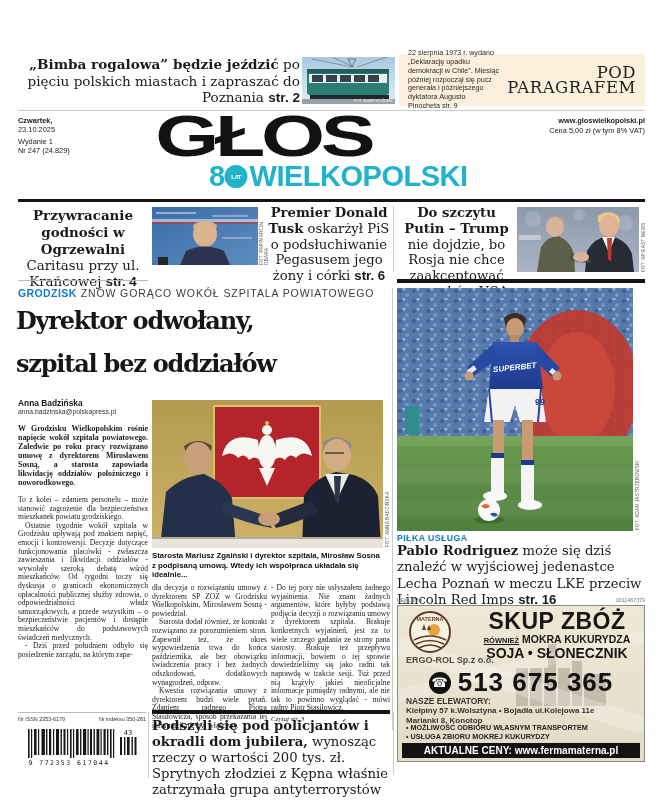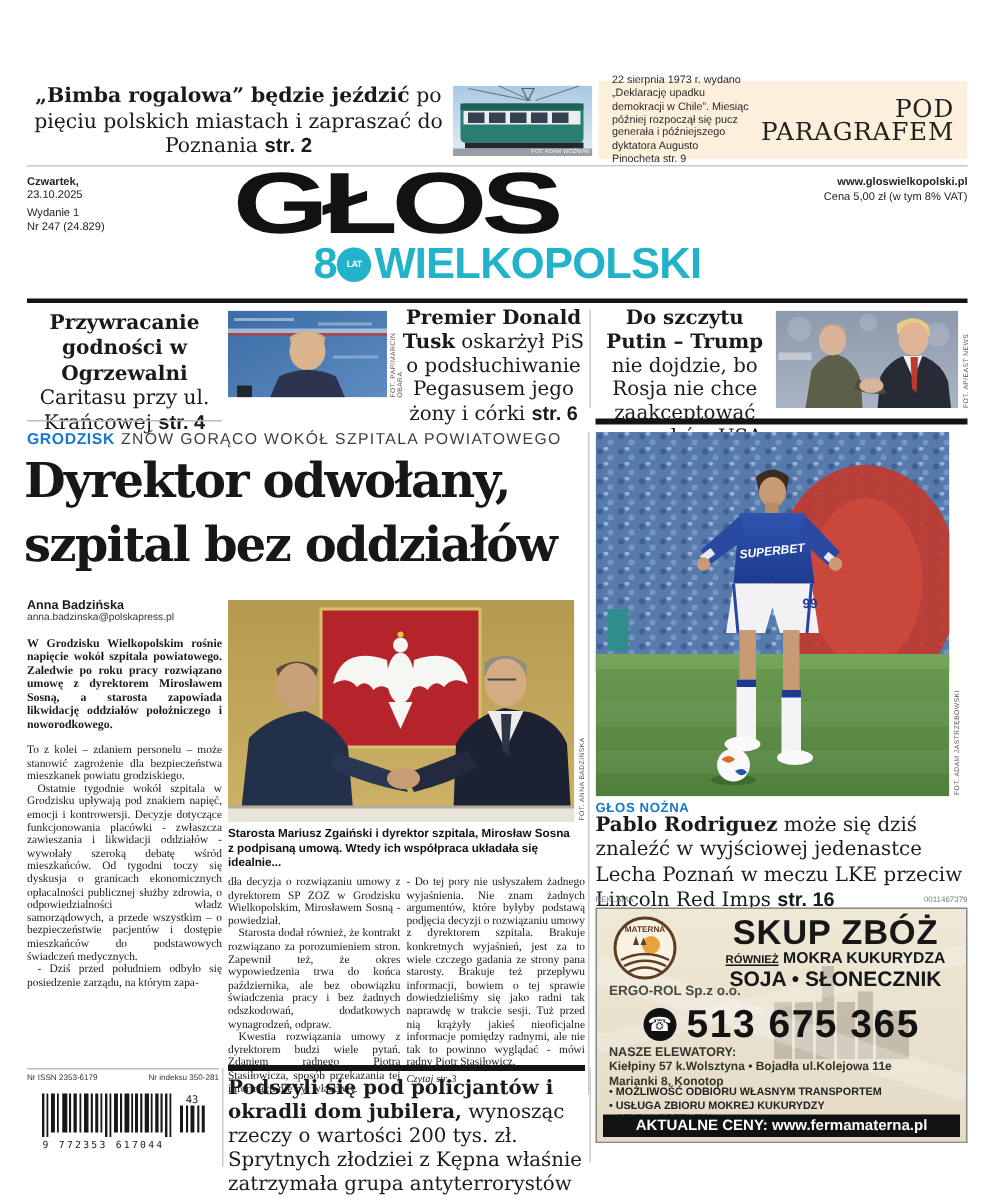--- a/index.html
+++ b/index.html
@@ -4,21 +4,21 @@
 <style>
   html,body{margin:0;padding:0;background:#ffffff;}
   .page{position:relative;width:661px;height:800px;background:#fff;overflow:hidden;
         font-family:"Liberation Serif",serif;color:#1a1a1a;}
   .abs{position:absolute;}
   .b{font-weight:bold;}
   .pg{font-family:"Liberation Sans",sans-serif;font-weight:bold;}
   .vcredit{writing-mode:vertical-rl;transform:rotate(180deg);font-family:"Liberation Sans",sans-serif;
            font-size:4.5px;color:#5a5a5a;letter-spacing:.3px;}
   
-  .bimba{left:18px;top:56px;width:282px;text-align:center;font-family:"DejaVu Serif",serif;
+  .bimba{left:18px;top:56px;width:282px;text-align:right;font-family:"DejaVu Serif",serif;
          font-size:13.6px;line-height:16.5px;}
   .tram-photo{left:302px;top:57px;width:93px;height:47px;overflow:hidden;}
   .tram-credit{position:absolute;right:2px;bottom:1px;font-size:3.8px;color:#f2f2f2;
                font-family:"Liberation Sans",sans-serif;}
   .pod-box{left:399px;top:54px;width:246px;height:52px;background:#fcefdb;display:flex;
            align-items:center;padding:5px 9px;box-sizing:border-box;gap:8px;}
   .pod-text{font-family:"Liberation Sans",sans-serif;font-size:7.2px;line-height:8.8px;
             width:132px;color:#2a2a2a;}
   .pod-logo{flex:1;text-align:right;font-family:"DejaVu Serif",serif;font-size:16.5px;
             line-height:15.5px;color:#222;letter-spacing:.5px;}
@@ -49,21 +49,21 @@
   .vdiv-t{left:393px;top:206px;width:1px;height:66px;background:#ccc;}
   .t3-text{left:400px;top:205px;width:113px;font-size:13.2px;line-height:15.8px;}
   .t3-photo{left:517px;top:207px;width:122px;height:65px;overflow:hidden;}
   .t3-credit{left:641px;top:207px;height:65px;}
   .right-rule{left:397px;top:279px;width:248px;height:4px;background:#141414;}
   
   .kicker{left:18px;top:287px;font-family:"Liberation Sans",sans-serif;font-size:10.5px;}
   .kicker .tag{color:#1478d2;font-weight:bold;letter-spacing:.4px;}
   .kicker .rest{color:#3c3c3c;letter-spacing:.9px;margin-left:4px;}
   .headline{left:16px;top:299px;width:382px;font-family:"DejaVu Serif",serif;font-weight:bold;
-            font-size:32px;line-height:43px;letter-spacing:-1.2px;color:#17171a;white-space:nowrap;}
+            font-size:24px;line-height:43px;letter-spacing:-1.2px;color:#17171a;white-space:nowrap;}
   .col{overflow:hidden;}
   .col p{margin:0;font-size:7.6px;line-height:8.6px;text-align:justify;}
   .col p.ind{text-indent:7px;}
   .col1{left:18px;top:398px;width:130px;height:318px;}
   .byline-name{font-family:"Liberation Sans",sans-serif;font-weight:bold;font-size:8.4px;}
   .byline-mail{font-family:"Liberation Sans",sans-serif;font-size:6.8px;color:#333;margin-bottom:9px;}
   .lede{font-weight:bold;font-size:7.9px !important;line-height:9px !important;margin-bottom:9px !important;}
   .main-photo{left:152px;top:400px;width:231px;height:148px;overflow:hidden;}
   .main-photo-credit{left:385px;top:455px;height:92px;}
   .caption{left:152px;top:551px;width:233px;font-family:"Liberation Sans",sans-serif;font-weight:bold;
@@ -368,21 +368,21 @@
       <ellipse cx="98" cy="208" rx="12" ry="5" fill="#fafafa"></ellipse>
       <ellipse cx="133" cy="217" rx="12" ry="5" fill="#fafafa"></ellipse>
       <ellipse cx="92" cy="232" rx="15" ry="3.5" fill="#2f5a26" opacity="0.55"></ellipse>
       <circle cx="92" cy="222" r="11" fill="#f8f8f8"></circle>
       <path d="M84 218 q5 -4 9 0 q-4 5 -9 0 Z" fill="#e06a2b"></path>
       <path d="M93 226 q5 -3 8 1 q-4 4 -8 -1 Z" fill="#2255aa"></path>
     </svg>
   </div>
   <div class="abs vcredit fb-credit">FOT. ADAM JASTRZĘBOWSKI</div>
 
-  <div class="abs fb-kicker">GŁOS NOŻNA</div>
+  <div class="abs fb-kicker">PIŁKA USŁUGA</div>
 
   <div class="abs fb-text">
     <b>Pablo Rodriguez</b><span> może się dziś znaleźć w wyjściowej jedenastce Lecha Poznań w meczu LKE przeciw Lincoln Red Imps </span><span class="pg">str. 16</span>
   </div>
 
   <div class="abs ad-label-row">
     <span>REKLAMA</span>
     <span>0011467379</span>
   </div>
 

